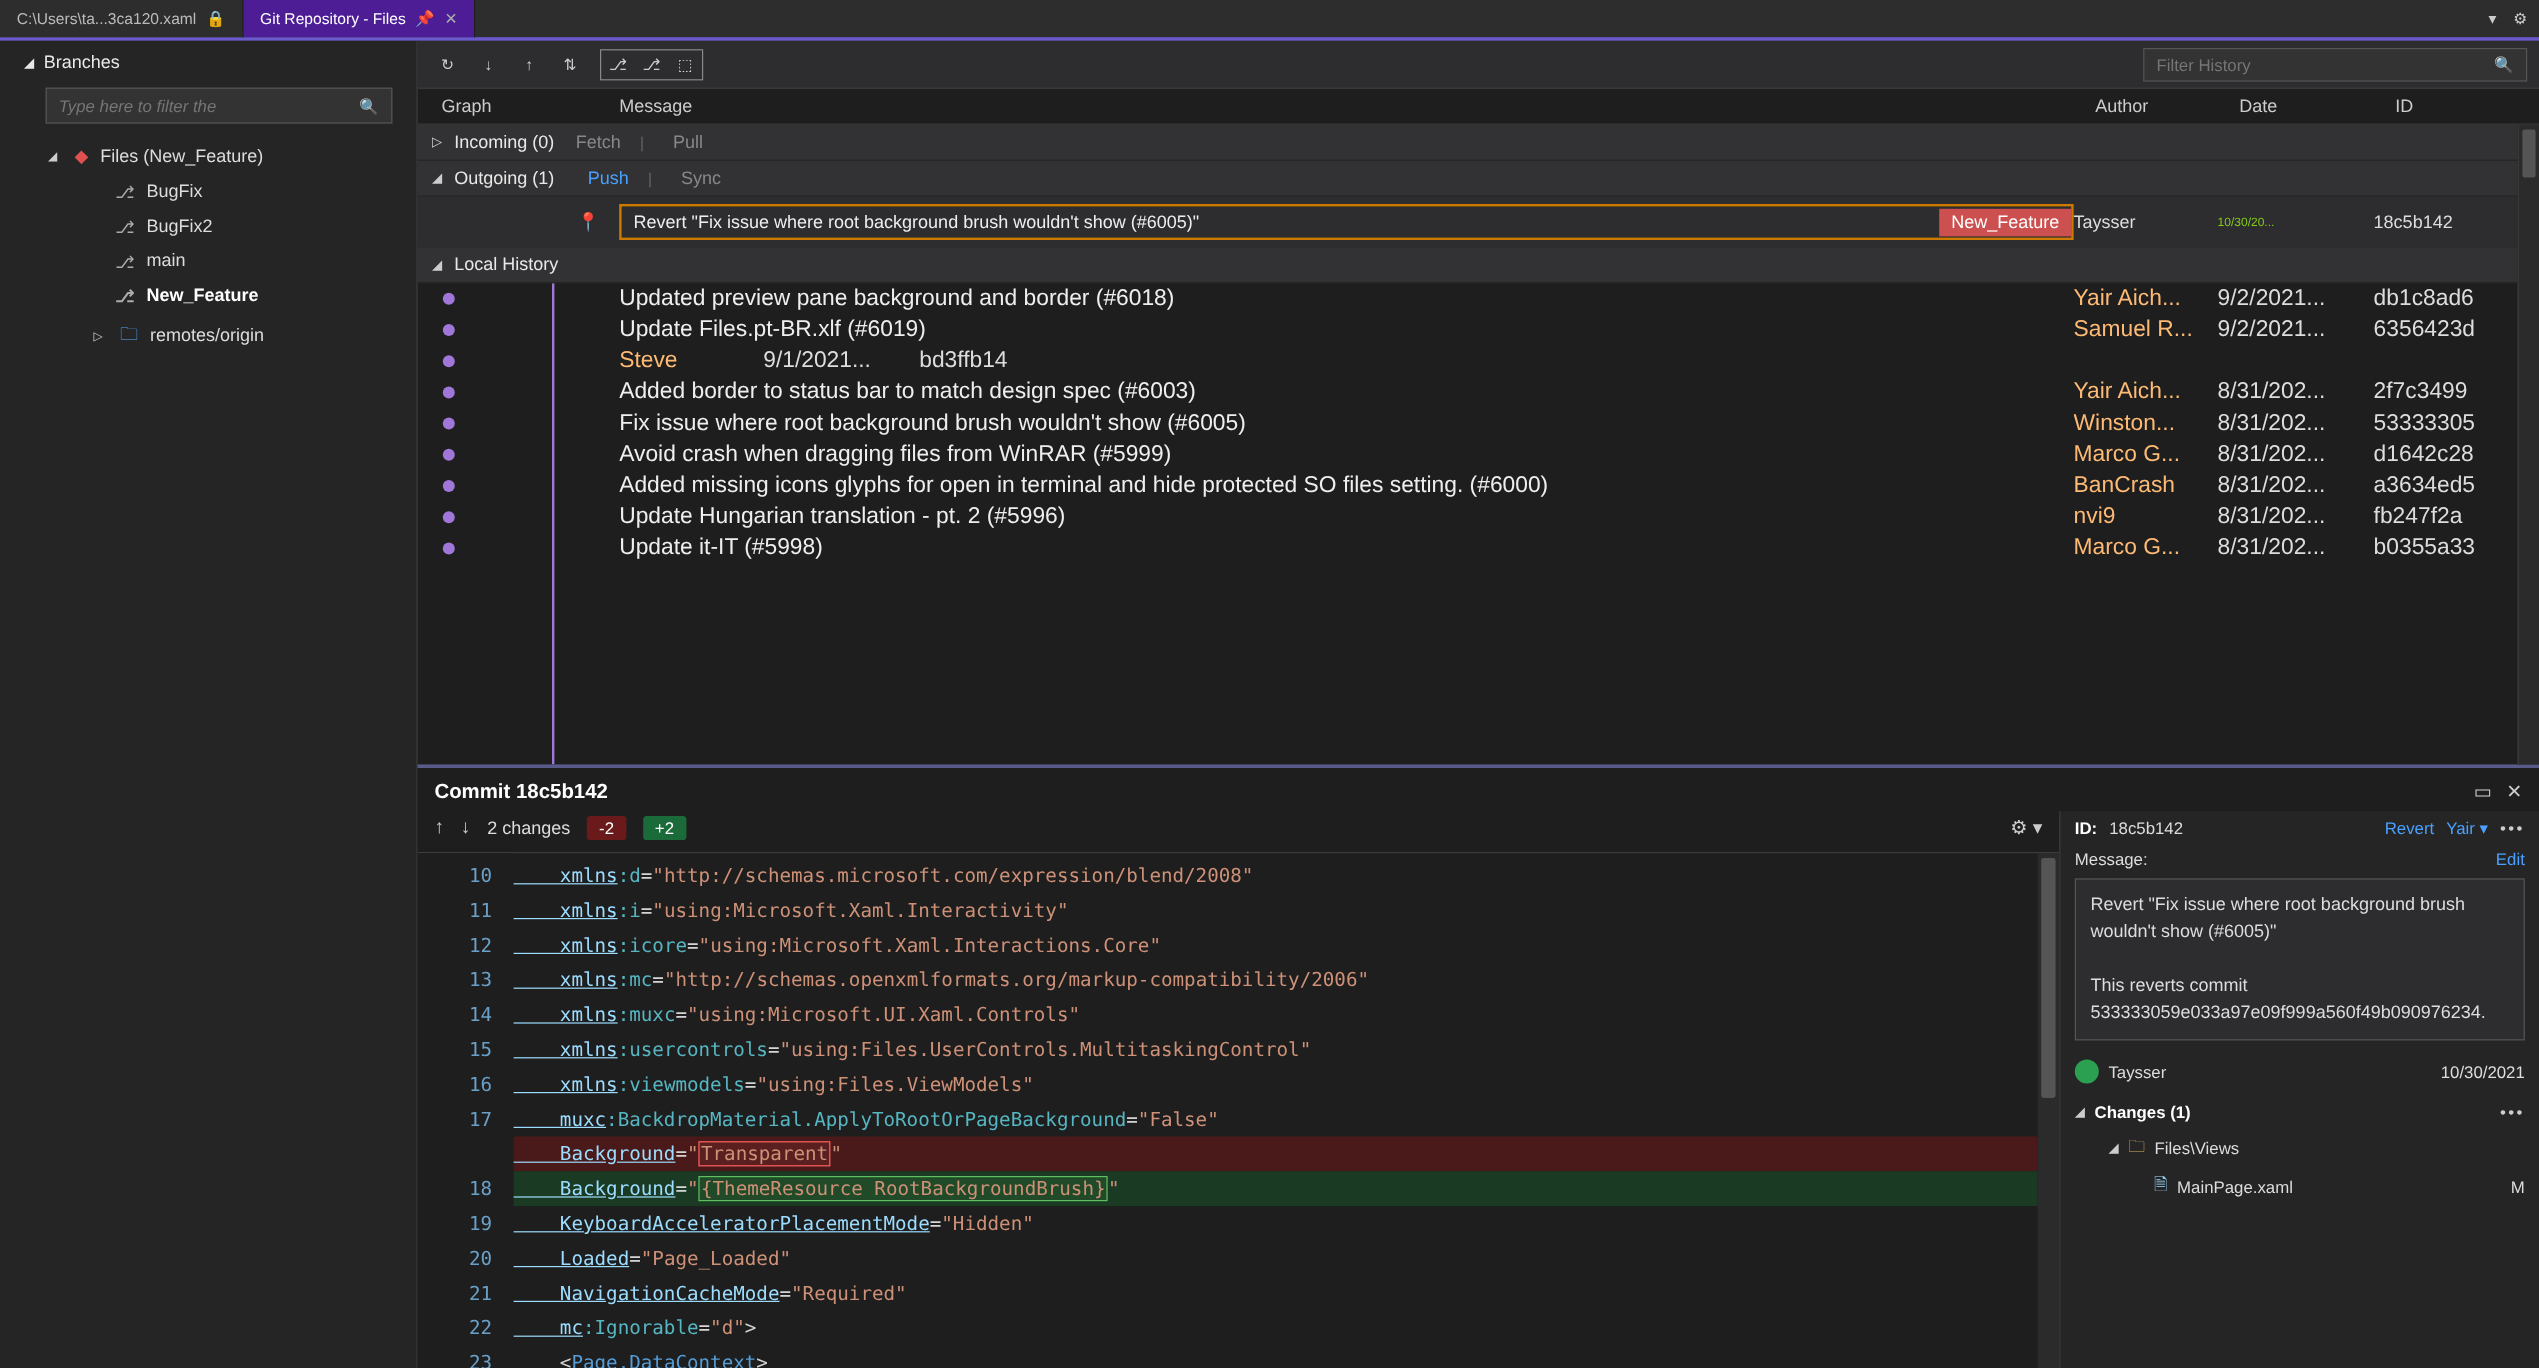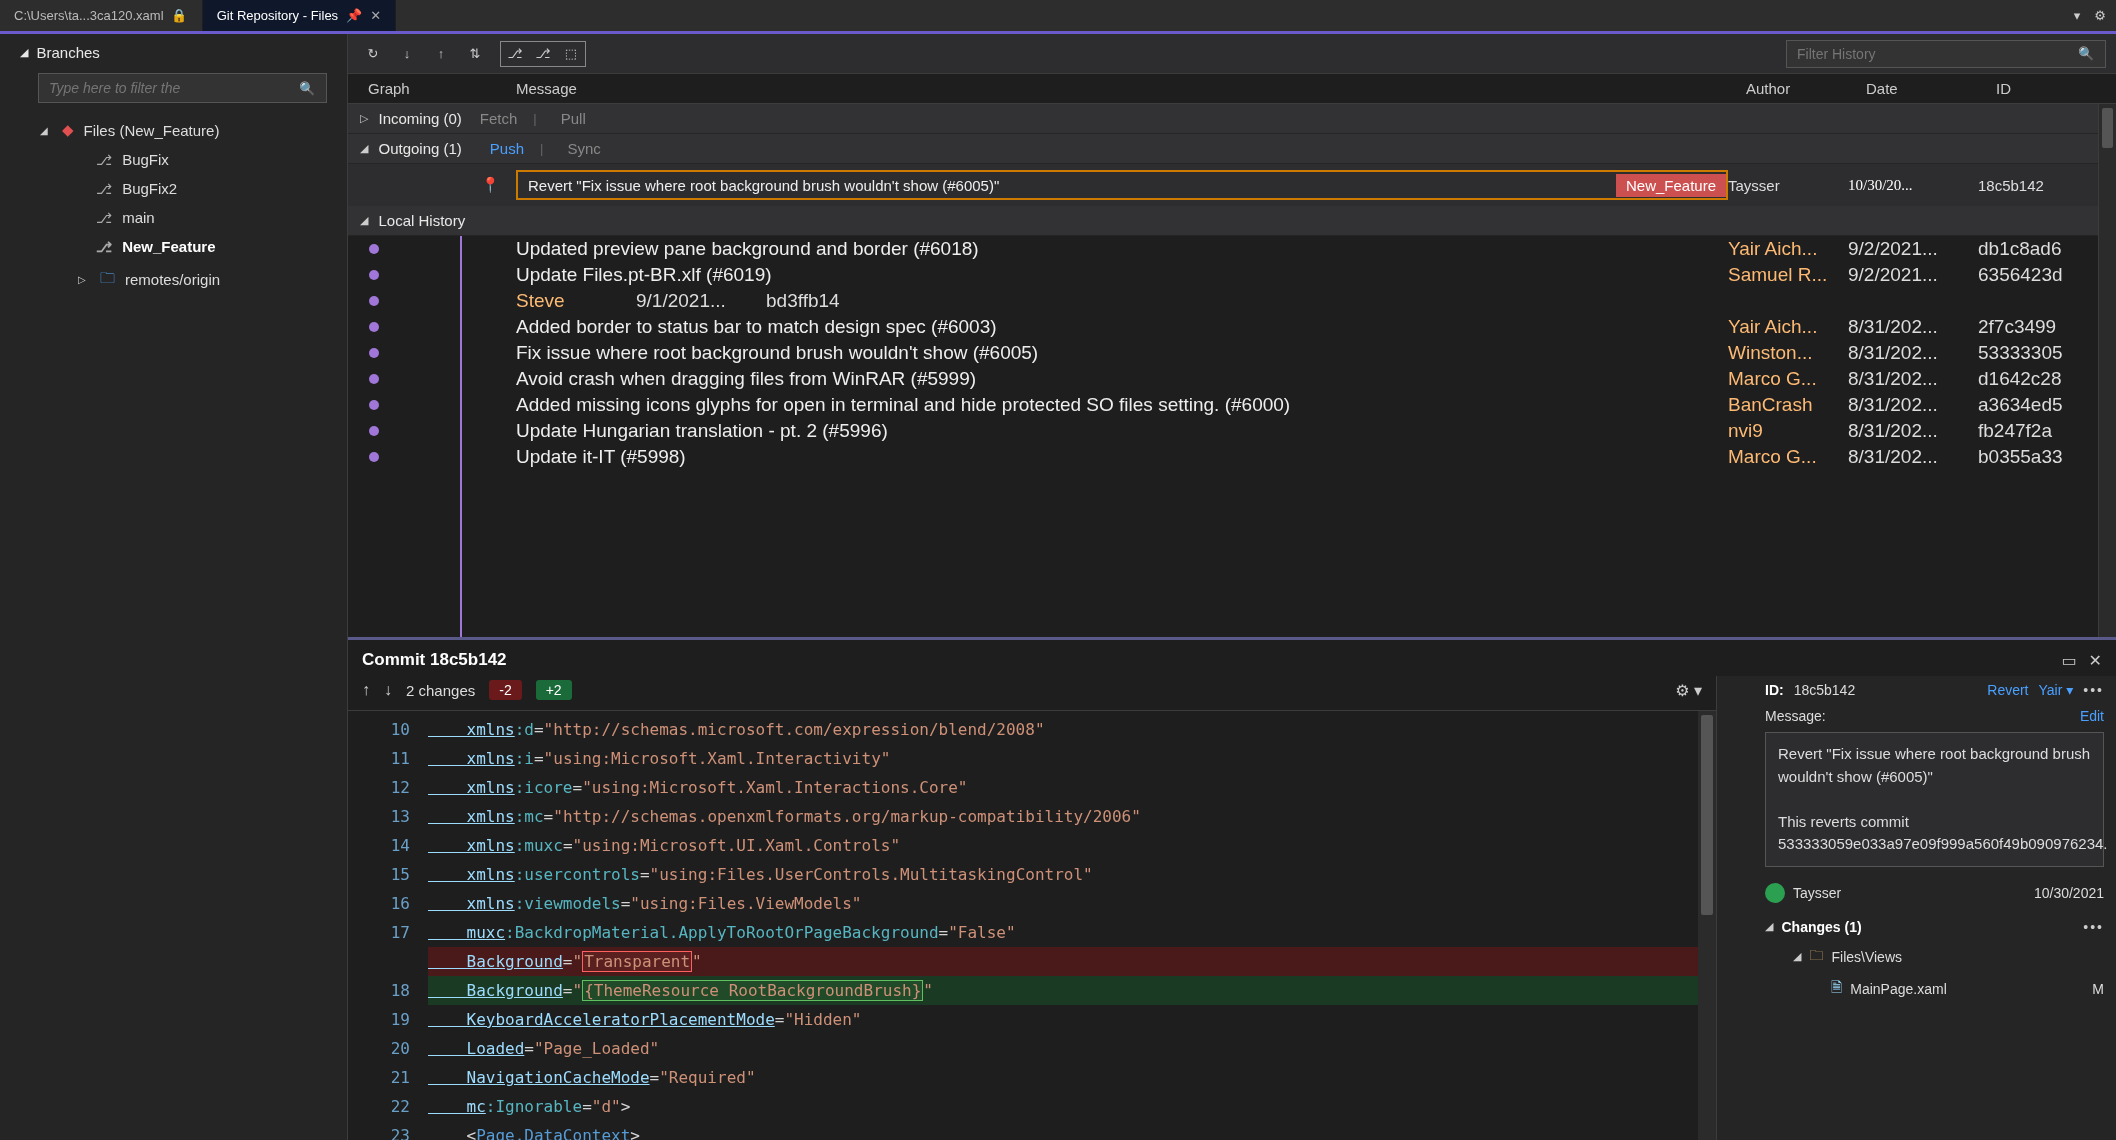--- a/index.html
+++ b/index.html
@@ -24,21 +24,21 @@
 }
 .tab {
   display: flex;
   align-items: center;
   padding: 0 14px;
   gap: 8px;
   color: #bbb;
   background: #2d2d2d;
   border-right: 1px solid #1e1e1e;
 }
-.tab.active { background: #0f172a; color: #fff; }
+.tab.active { background: #4c1d95; color: #fff; }
 .tab .lock-icon, .tab .pin-icon, .tab .close-icon { font-size: 13px; color: #aaa; }
 .top-tabs-right { margin-left: auto; display:flex; align-items:center; gap:14px; padding-right:10px;}
 .top-tabs-right span { color:#ccc; font-size:13px; cursor:pointer;}
 
 
 .main { display: flex; flex: 1; min-height: 0; }
 
 
 .branches-panel {
   width: 348px;
@@ -197,21 +197,21 @@
 .out-msg-box {
   border:2px solid #cc7a00;
   display:flex;
   align-items:center;
   width: 100%;
   height:30px;
 }
 .out-msg-text { flex:1; padding:0 10px; color:#eee; font-size:15px;}
 .out-badge { background:#cc5050; color:#fff; padding:3px 10px; font-size:15px; }
 .out-author { width:120px; color:#ddd; font-size:15px;}
-.out-date { width:130px; color:#ffffff; font-size:15px;font-family:Liberation Serif, serif;}
+.out-date { width:130px; color:#84cc16; font-size:10px;}
 .out-id { width:120px; color:#ddd; font-size:15px;}
 
 
 .history-scroll {
   flex:1;
   overflow:hidden;
   position:relative;
 }
 .history-list { }
 .history-row {
@@ -320,21 +320,20 @@
 .diff-scrollbar .thumb { background:#555; height:200px; margin:4px 3px; border-radius:2px;}
 
 
 .commit-side {
   width:400px;
   border-left:1px solid #3c3c3c;
   display:flex;
   flex-direction:column;
   background:#252526;
   font-size:14px;
-  padding-left:36px;
 }
 .side-top-row {
   display:flex;
   align-items:center;
   padding:6px 12px;
   gap:10px;
 }
 .side-top-row .id-label { color:#fff; font-weight:600;}
 .side-top-row .id-value { color:#ddd;}
 .side-top-row .spacer { flex:1;}

